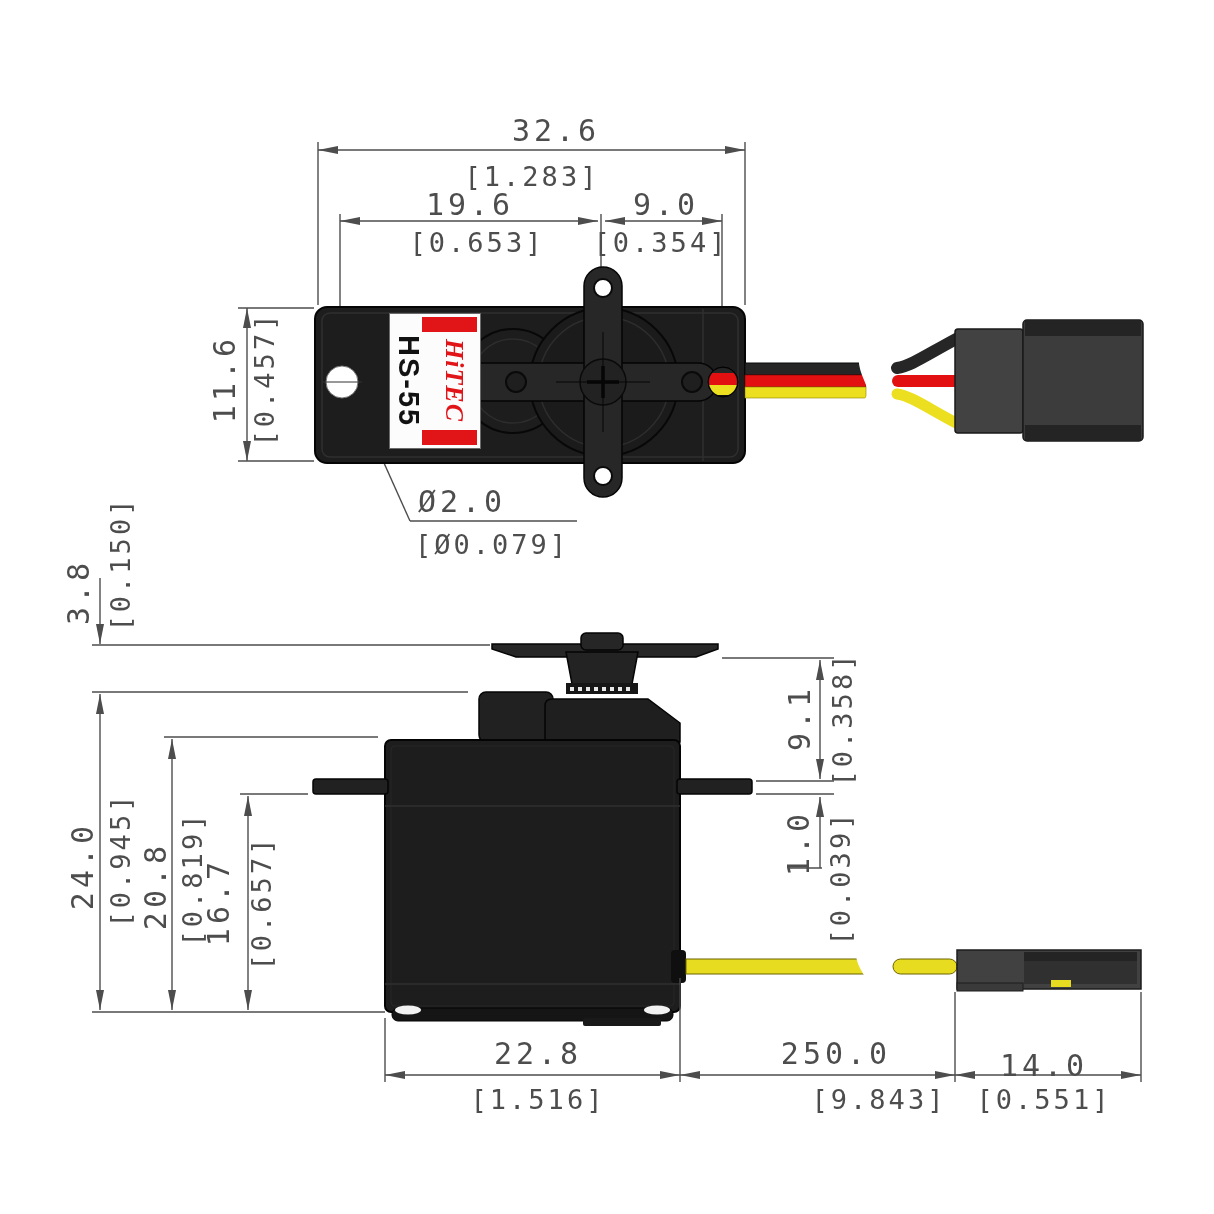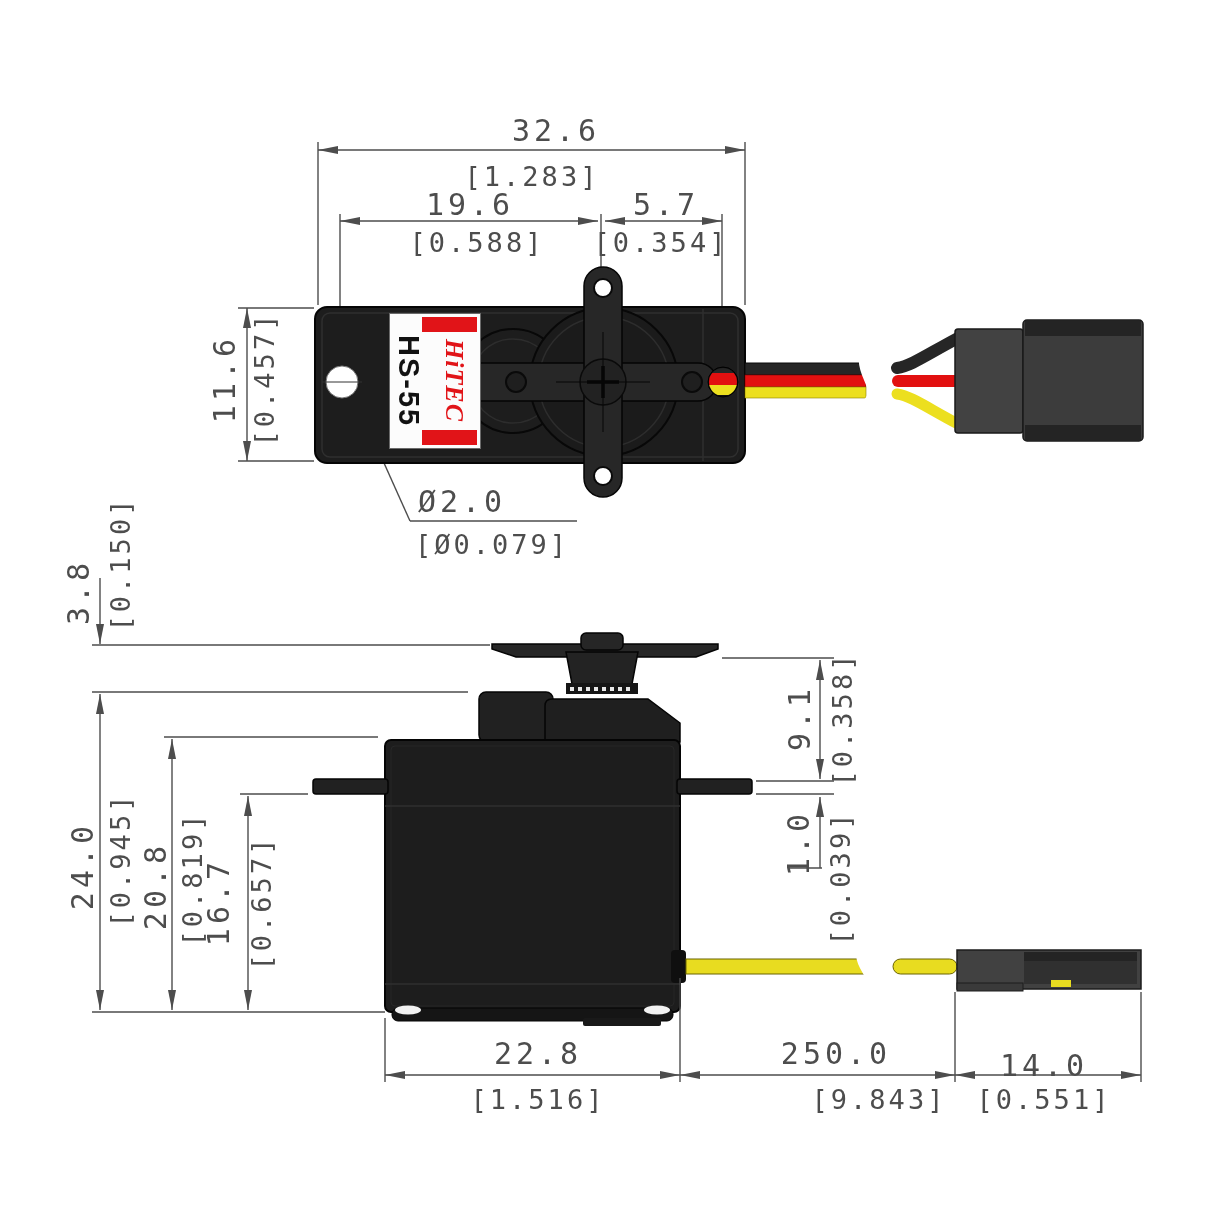--- a/index.html
+++ b/index.html
@@ -172,22 +172,22 @@
 <div class="servo-label">
   <div class="stripe top"></div>
   <div class="stripe bot"></div>
   <div class="hs55">HS-55</div>
   <div class="hitec">HiTEC</div>
 </div>
 
 <div class="dim" style="left:532px;  top:130px;margin-left:24px;">32.6</div>
 <div class="dim inch" style="left:532px;  top:176px;">[1.283]</div>
 <div class="dim" style="left:470px;  top:204px;">19.6</div>
-<div class="dim inch" style="left:477px;  top:242px;">[0.588]</div>
-<div class="dim" style="left:666px;  top:204px;">5.7</div>
+<div class="dim inch" style="left:477px;  top:242px;">[0.653]</div>
+<div class="dim" style="left:666px;  top:204px;">9.0</div>
 <div class="dim inch" style="left:661px;  top:242px;text-align:center;">[0.354]</div>
 <div class="dim rot" style="left:224px;  top:379px;">11.6</div>
 <div class="dim inch rot" style="left:264px; top:379px;">[0.457]</div>
 <div class="dim" style="left:462px;  top:501px;">Ø2.0</div>
 <div class="dim inch" style="left:492px;  top:544px;">[Ø0.079]</div>
 
 <div class="dim rot" style="left:78px;   top:592px;">3.8</div>
 <div class="dim inch rot" style="left:120px; top:564px;">[0.150]</div>
 <div class="dim rot" style="left:82px;   top:866px;">24.0</div>
 <div class="dim inch rot" style="left:120px; top:860px;">[0.945]</div>

